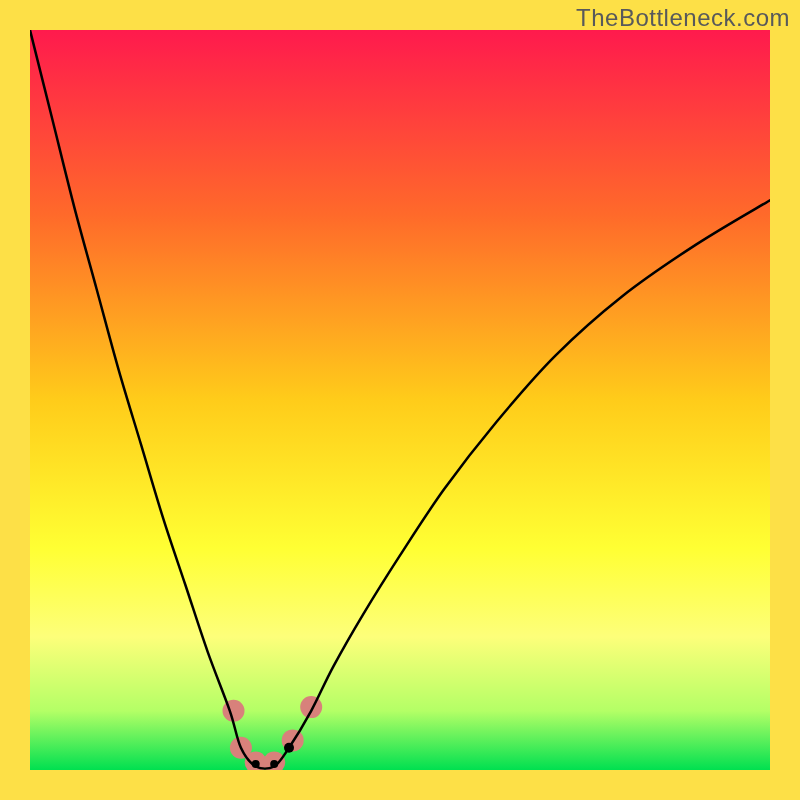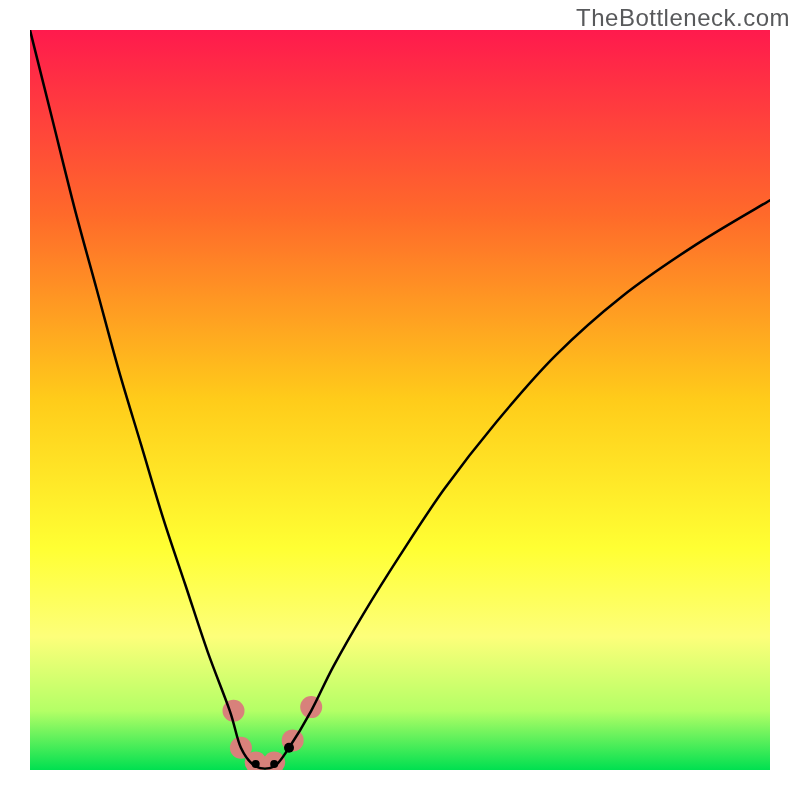--- a/index.html
+++ b/index.html
@@ -7,21 +7,21 @@
     padding: 0;
     width: 800px;
     height: 800px;
     background: #000;
     overflow: hidden;
   }
   .frame {
     position: relative;
     width: 800px;
     height: 800px;
-    background: #ffffff;
+    background: #fde047;
   }
   .watermark {
     position: absolute;
     top: 4px;
     right: 10px;
     font-family: Arial, Helvetica, sans-serif;
     font-size: 24px;
     color: #58595b;
     letter-spacing: 0.5px;
     z-index: 20;

